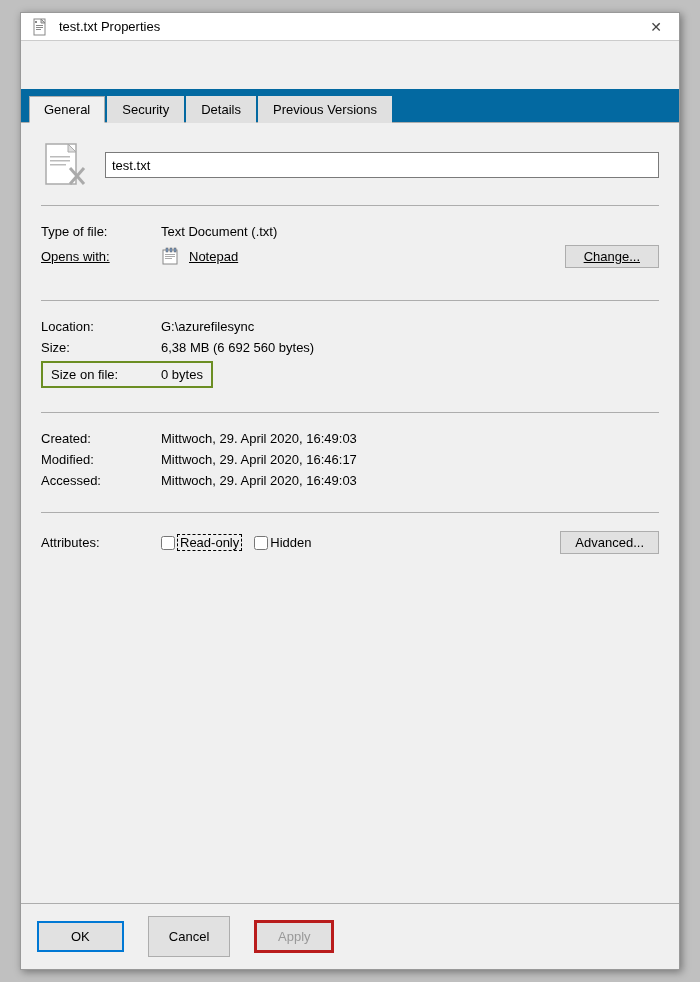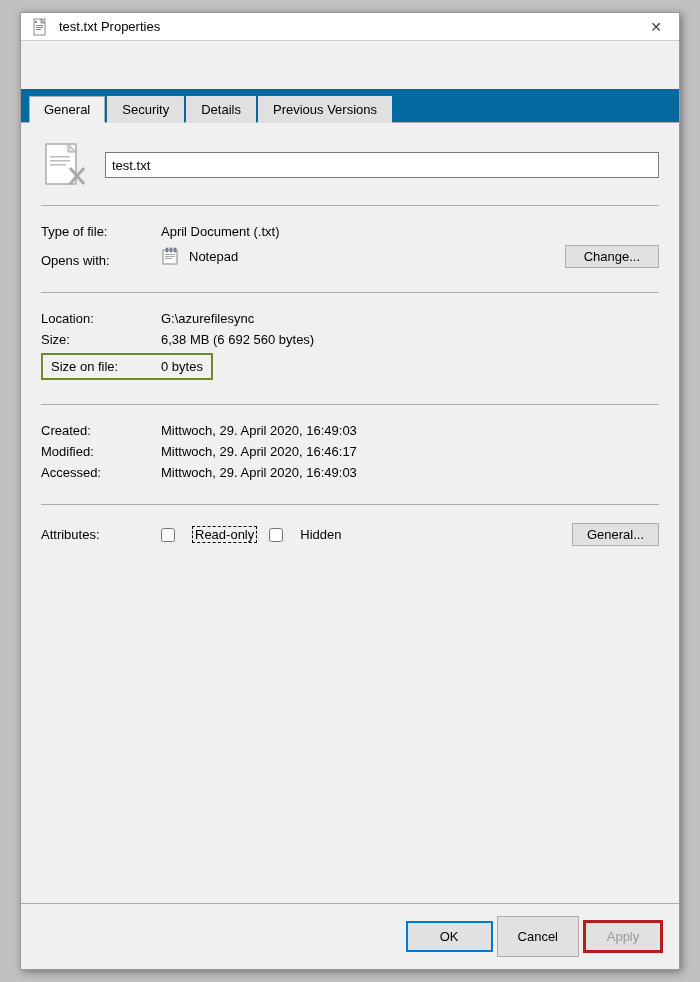--- a/index.html
+++ b/index.html
@@ -152,22 +152,23 @@
     }
 
     .info-value {
       color: #000;
       font-size: 13px;
       flex: 1;
     }
 
     .opens-with-row {
       display: flex;
-      align-items: flex-end;
-      margin-bottom: 6px;
+      align-items: center;
+      margin-bottom: 14px;
+      text-decoration: underline;
     }
 
     .opens-with-label {
       width: 120px;
       color: #000;
       font-size: 13px;
       flex-shrink: 0;
     }
 
     .opens-with-content {
@@ -230,21 +231,21 @@
     .attributes-content {
       display: flex;
       align-items: center;
       flex: 1;
       gap: 12px;
     }
 
     .checkbox-wrapper {
       display: flex;
       align-items: center;
-      gap: 17px;
+      gap: 2px;
       font-size: 13px;
       justify-content: space-between;
     }
 
     .checkbox-wrapper input[type="checkbox"] {
       width: 14px;
       height: 14px;
     }
 
     .readonly-label {
@@ -258,24 +259,23 @@
       padding: 3px 14px;
       font-size: 13px;
       background: #e1e1e1;
       border: 1px solid #adadad;
       cursor: pointer;
       font-family: inherit;
     }
 
     .bottom-bar {
       display: flex;
-      justify-content: flex-end;
       align-items: center;
       padding: 12px 16px;
-      gap: 4px;
+      gap: 24px;
       border-top: 1px solid #adadad;
       background: #f0f0f0;
     }
 
     .ok-button {
       padding: 6px 32px;
       font-size: 13px;
       font-family: inherit;
       background: #e1e1e1;
       border: 2px solid #0078d4;
@@ -359,21 +359,21 @@
         </svg>
       </div>
       <input type="text" class="file-name-input" value="test.txt" style="">
     </div>
 
     <hr class="divider">
 
     <div class="info-section">
       <div class="info-row">
         <span class="info-label">Type of file:</span>
-        <span class="info-value">April Document (.txt)</span>
+        <span class="info-value">Text Document (.txt)</span>
       </div>
 
       <div class="opens-with-row">
         <span class="opens-with-label">Opens with:</span>
         <div class="opens-with-content">
           <svg class="notepad-icon" width="20" height="20" viewBox="0 0 20 20">
             <rect x="2" y="3" width="14" height="14" fill="white" stroke="#888" stroke-width="1"></rect>
             <rect x="5" y="1" width="2" height="4" fill="#7a9dc8" stroke="#555" stroke-width="0.5"></rect>
             <rect x="9" y="1" width="2" height="4" fill="#7a9dc8" stroke="#555" stroke-width="0.5"></rect>
             <rect x="13" y="1" width="2" height="4" fill="#7a9dc8" stroke="#555" stroke-width="0.5"></rect>
@@ -431,21 +431,21 @@
         <span class="attributes-label">Attributes:</span>
         <div class="attributes-content">
           <div class="checkbox-wrapper">
             <input type="checkbox" style="">
             <span class="readonly-label">Read-only</span>
           </div>
           <div class="checkbox-wrapper">
             <input type="checkbox" style="">
             <span>Hidden</span>
           </div>
-          <button class="advanced-button">General...</button>
+          <button class="advanced-button">Advanced...</button>
         </div>
       </div>
     </div>
 
   </div>
 
   <div class="bottom-bar">
     <button class="ok-button">OK</button>
     <button class="cancel-button">Cancel</button>
     <button class="apply-button">Apply</button>

